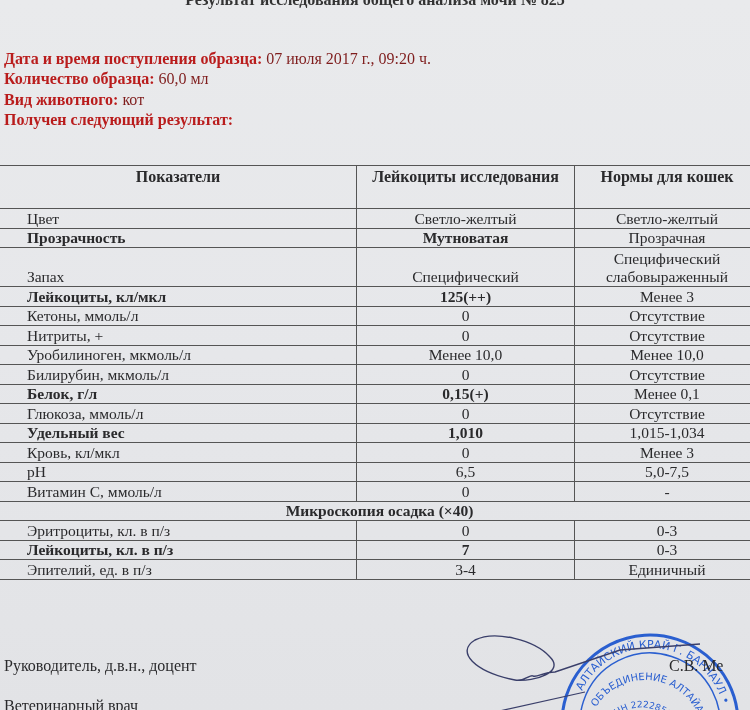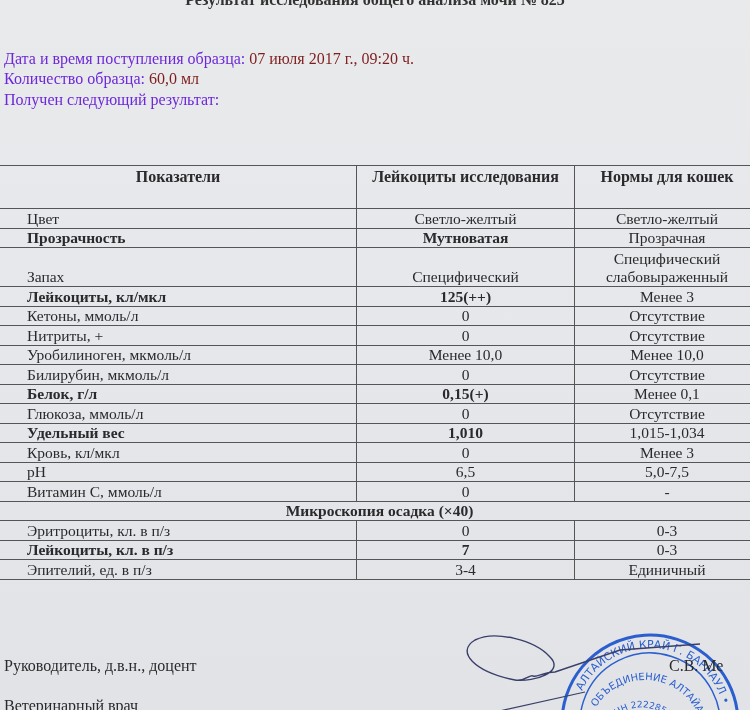--- a/index.html
+++ b/index.html
@@ -9,21 +9,21 @@
     font-family: "Liberation Serif", serif;
     color:#2a2a2c;
     position:relative;
   }
   .title {
     position:absolute; left:0; width:750px; top:-9px;
     text-align:center; font-weight:bold; font-size:16px; color:#333;
   }
   .info { position:absolute; left:4px; top:49px; font-size:16px; line-height:20.3px; }
   .info .row { white-space:nowrap; }
-  .info b { font-weight:normal; color:#6d28d9; }
+  .info b { font-weight:bold; color:#b91c1c; }
   .info .val { color:#7f1d1d; }
   table.results {
     position:absolute; left:0; top:165px; width:760px;
     border-collapse:collapse; font-size:15.5px;
   }
   table.results td, table.results th {
     border:1px solid #555; padding:0 3px; height:18.5px; line-height:18px;
     vertical-align:bottom;
   }
   table.results th {
@@ -46,20 +46,21 @@
   .signature { position:absolute; left:455px; top:632px; width:310px; height:80px; }
 </style>
 </head>
 <body>
 
 <div class="title">Результат исследования общего анализа мочи № 823</div>
 
 <div class="info">
   <div class="row"><b>Дата и время поступления образца:</b> <span class="val">07 июля 2017 г., 09:20 ч.</span></div>
   <div class="row"><b>Количество образца:</b> <span class="val">60,0 мл</span></div>
+  <div class="row"><b>Вид животного:</b> <span class="val">кот</span></div>
   <div class="row"><b>Получен следующий результат:</b></div>
 </div>
 
 <table class="results">
   <tbody>
       <tr>
     <th class="c1" style="border-left:none;width:326px;">Показатели</th>
     <th class="c2" style="width:211px;">Лейкоциты исследования</th>
     <th class="c3">Нормы для кошек</th>
   </tr>

